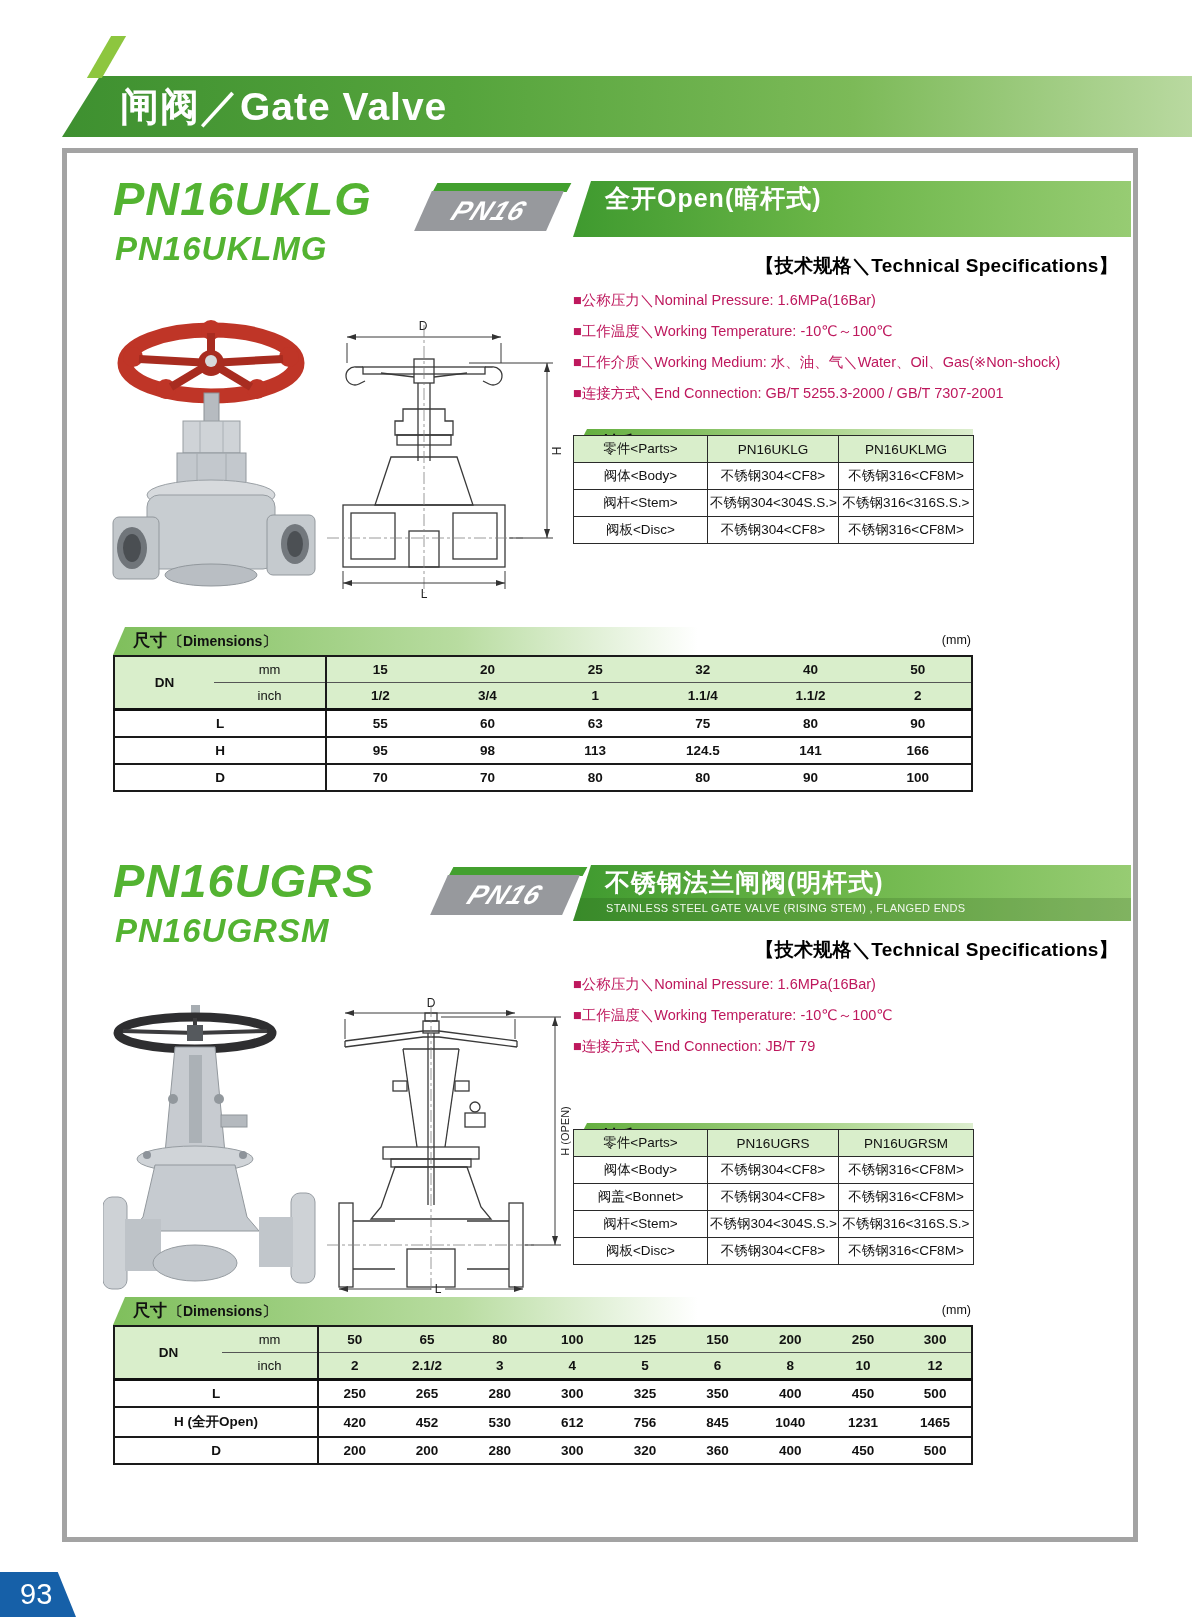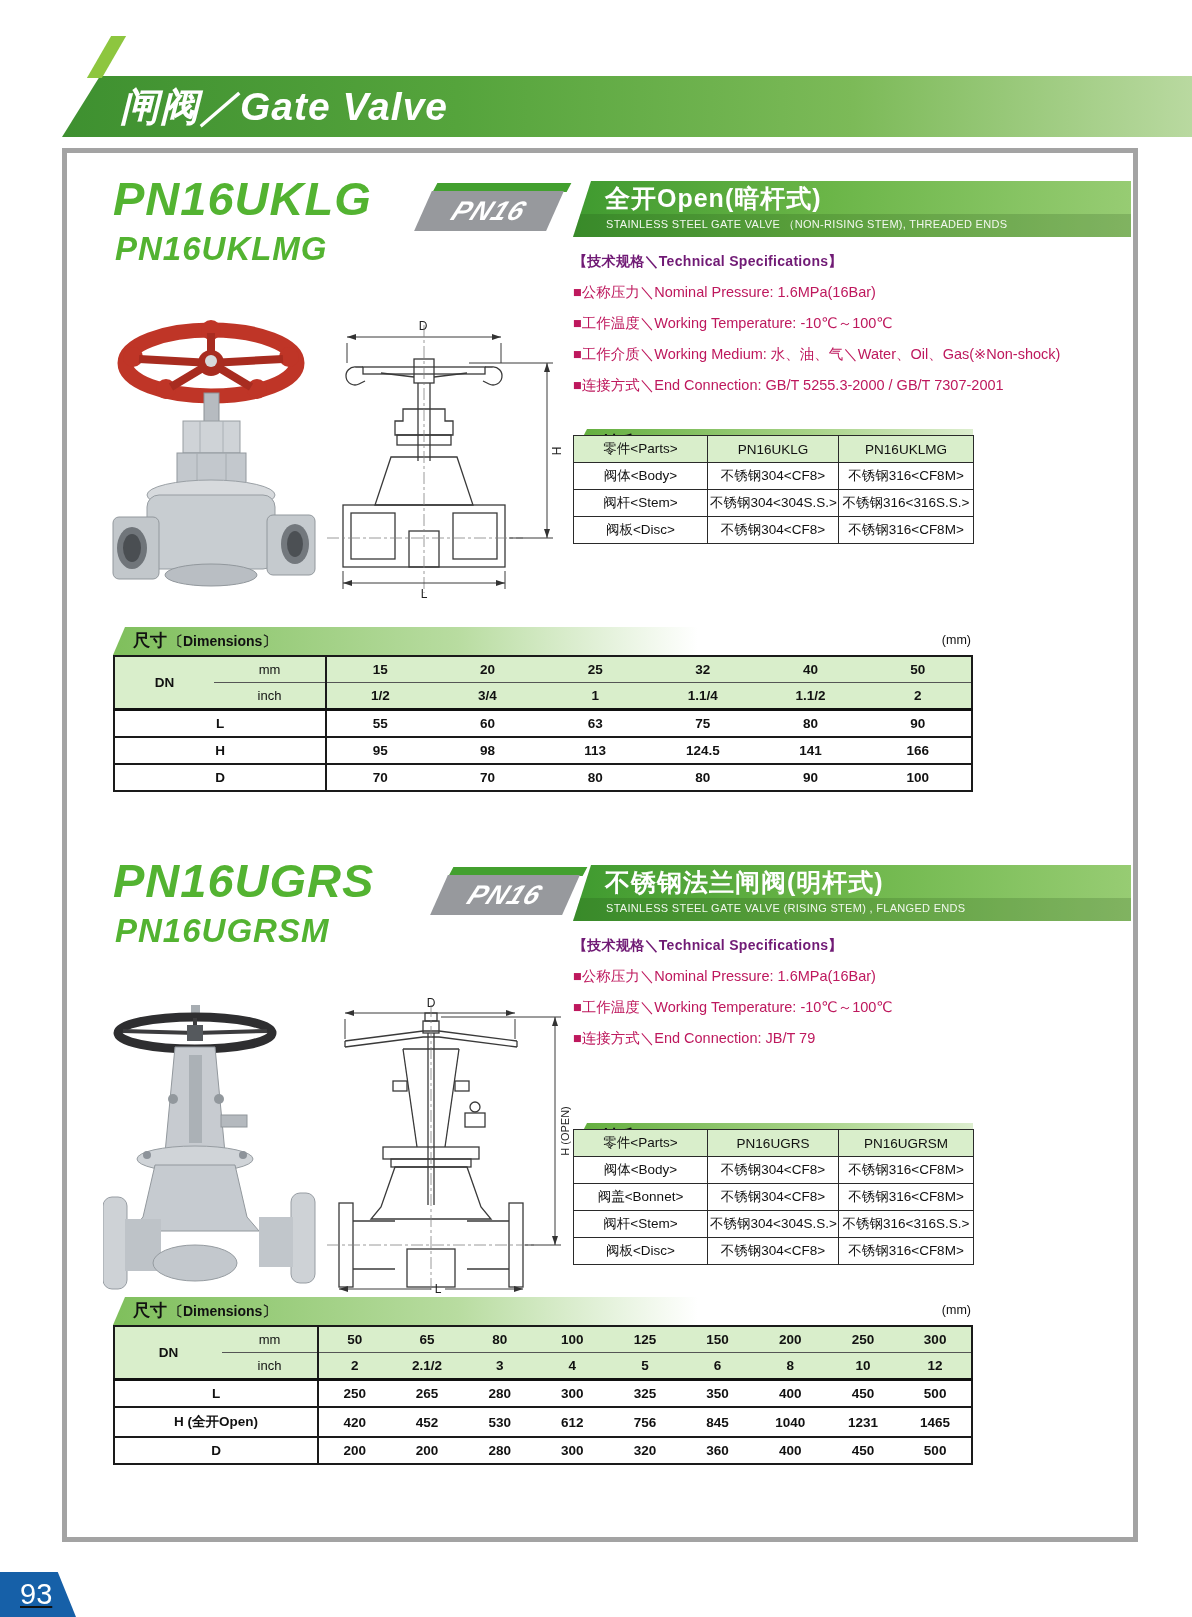--- a/index.html
+++ b/index.html
@@ -4,21 +4,21 @@
 <style>
   html,body{margin:0;padding:0;}
   body{width:1192px;height:1617px;position:relative;background:#ffffff;
        font-family:"Liberation Sans","DejaVu Sans",sans-serif;overflow:hidden;color:#111;}
   .abs{position:absolute;}
 
   
   .banner-bar{position:absolute;left:62px;top:76px;width:1130px;height:61px;
     background:linear-gradient(90deg,#3e9030 0%,#55a43c 35%,#7cba58 70%,#b9d9a0 100%);
     clip-path:polygon(38px 0,100% 0,100% 100%,0 100%);display:flex;align-items:center;}
-  .banner-title{color:#fff;font-style:italic;font-weight:bold;font-size:39px;
+  .banner-title{color:#fff;font-weight:bold;font-size:39px;
     padding-left:58px;letter-spacing:1px;white-space:nowrap;}
   .banner-accent{position:absolute;left:99px;top:36px;width:15px;height:42px;
     background:#8dc63f;transform:skewX(-30deg);}
 
   
   .content-frame{position:absolute;left:62px;top:148px;width:1066px;height:1384px;
     border:5px solid #a3a3a3;background:#fff;}
 
   
   .model{position:absolute;font-style:italic;font-weight:bold;color:#53b331;
@@ -38,22 +38,22 @@
   .title-band{position:absolute;width:558px;height:56px;
     clip-path:polygon(18px 0,100% 0,100% 100%,0 100%);
     background:linear-gradient(90deg,#3f9a2f 0%,#6ab547 45%,#97cc73 100%);}
   .tb-zh{height:33px;line-height:35px;color:#fff;font-weight:bold;font-size:25px;
     padding-left:32px;letter-spacing:1px;white-space:nowrap;}
   .tb-en{height:23px;line-height:21px;color:#f2f8ee;font-size:11px;padding-left:33px;
     background:rgba(25,65,18,.18);letter-spacing:.3px;white-space:nowrap;}
 
   
   .specs{position:absolute;width:545px;}
-  .specs-heading{font-size:14px;font-weight:bold;color:#701a75;margin-bottom:12px;
-    letter-spacing:.3px;white-space:nowrap;}
+  .specs-heading{font-size:19px;font-weight:bold;color:#000000;margin-bottom:12px;
+    letter-spacing:.3px;white-space:nowrap;text-align:right;}
   .spec-line{font-size:14.5px;color:#be185d;line-height:19px;margin-bottom:12px;white-space:nowrap;}
 
   
   .mat-band{position:absolute;width:400px;height:27px;line-height:27px;
     background:linear-gradient(90deg,#61ad3c 0%,#a8d388 60%,#ddeecf 100%);
     clip-path:polygon(14px 0,100% 0,100% 100%,0 100%);padding-left:28px;box-sizing:border-box;
     white-space:nowrap;margin-top:22px;}
   .mb-zh{font-weight:bold;font-size:17px;color:#111;}
   .mb-en{font-weight:bold;font-size:13.5px;color:#111;margin-left:4px;}
 
@@ -80,21 +80,21 @@
   table.dims td.first{border-left:2px solid #1a1a1a;}
   table.dims td.bsep{border-bottom:1px solid #555;}
   table.dims tr.data td{border-top:2px solid #1a1a1a;}
   table.dims tr.thick td{border-top:3px solid #111;}
   table.dims td.sub{font-weight:normal;font-size:13px;}
 
   svg text{font-family:"Liberation Sans","DejaVu Sans",sans-serif;}
 
   
   .page-tab{position:absolute;left:0;top:1572px;width:76px;height:45px;background:#1660a8;
-    clip-path:polygon(0 0,76% 0,100% 100%,0 100%);display:flex;align-items:center;text-decoration:underline;}
+    clip-path:polygon(0 0,76% 0,100% 100%,0 100%);display:flex;align-items:center;}
   .page-num{color:#fff;font-size:29px;padding-left:20px;}
 </style>
 </head>
 <body>
 
 <div class="banner-bar">
   <span class="banner-title">闸阀／Gate Valve</span>
 </div>
 <div class="banner-accent"></div>
 
@@ -105,21 +105,20 @@
 
   <div class="pn-badge" style="left:356px;top:38px">
     <div class="pn-bar"></div>
     <div class="pn-body">
         <span class="pn-text">PN16</span>
       </div>
   </div>
 
   <div class="title-band" style="left:506px;top:28px">
     <div class="tb-zh">全开Open(暗杆式)</div>
-    <div class="tb-en">STAINLESS STEEL GATE VALVE （NON-RISING STEM), THREADED ENDS</div>
   </div>
 
   <div class="specs" style="left:506px;top:100px">
     <div class="specs-heading">【技术规格＼Technical Specifications】</div>
     <div class="spec-line">■公称压力＼Nominal Pressure: 1.6MPa(16Bar)</div>
     <div class="spec-line">■工作温度＼Working Temperature: -10℃～100℃</div>
     <div class="spec-line">■工作介质＼Working Medium: 水、油、气＼Water、Oil、Gas(※Non-shock)</div>
     <div class="spec-line">■连接方式＼End Connection: GB/T 5255.3-2000 / GB/T 7307-2001</div>
   </div>
 

